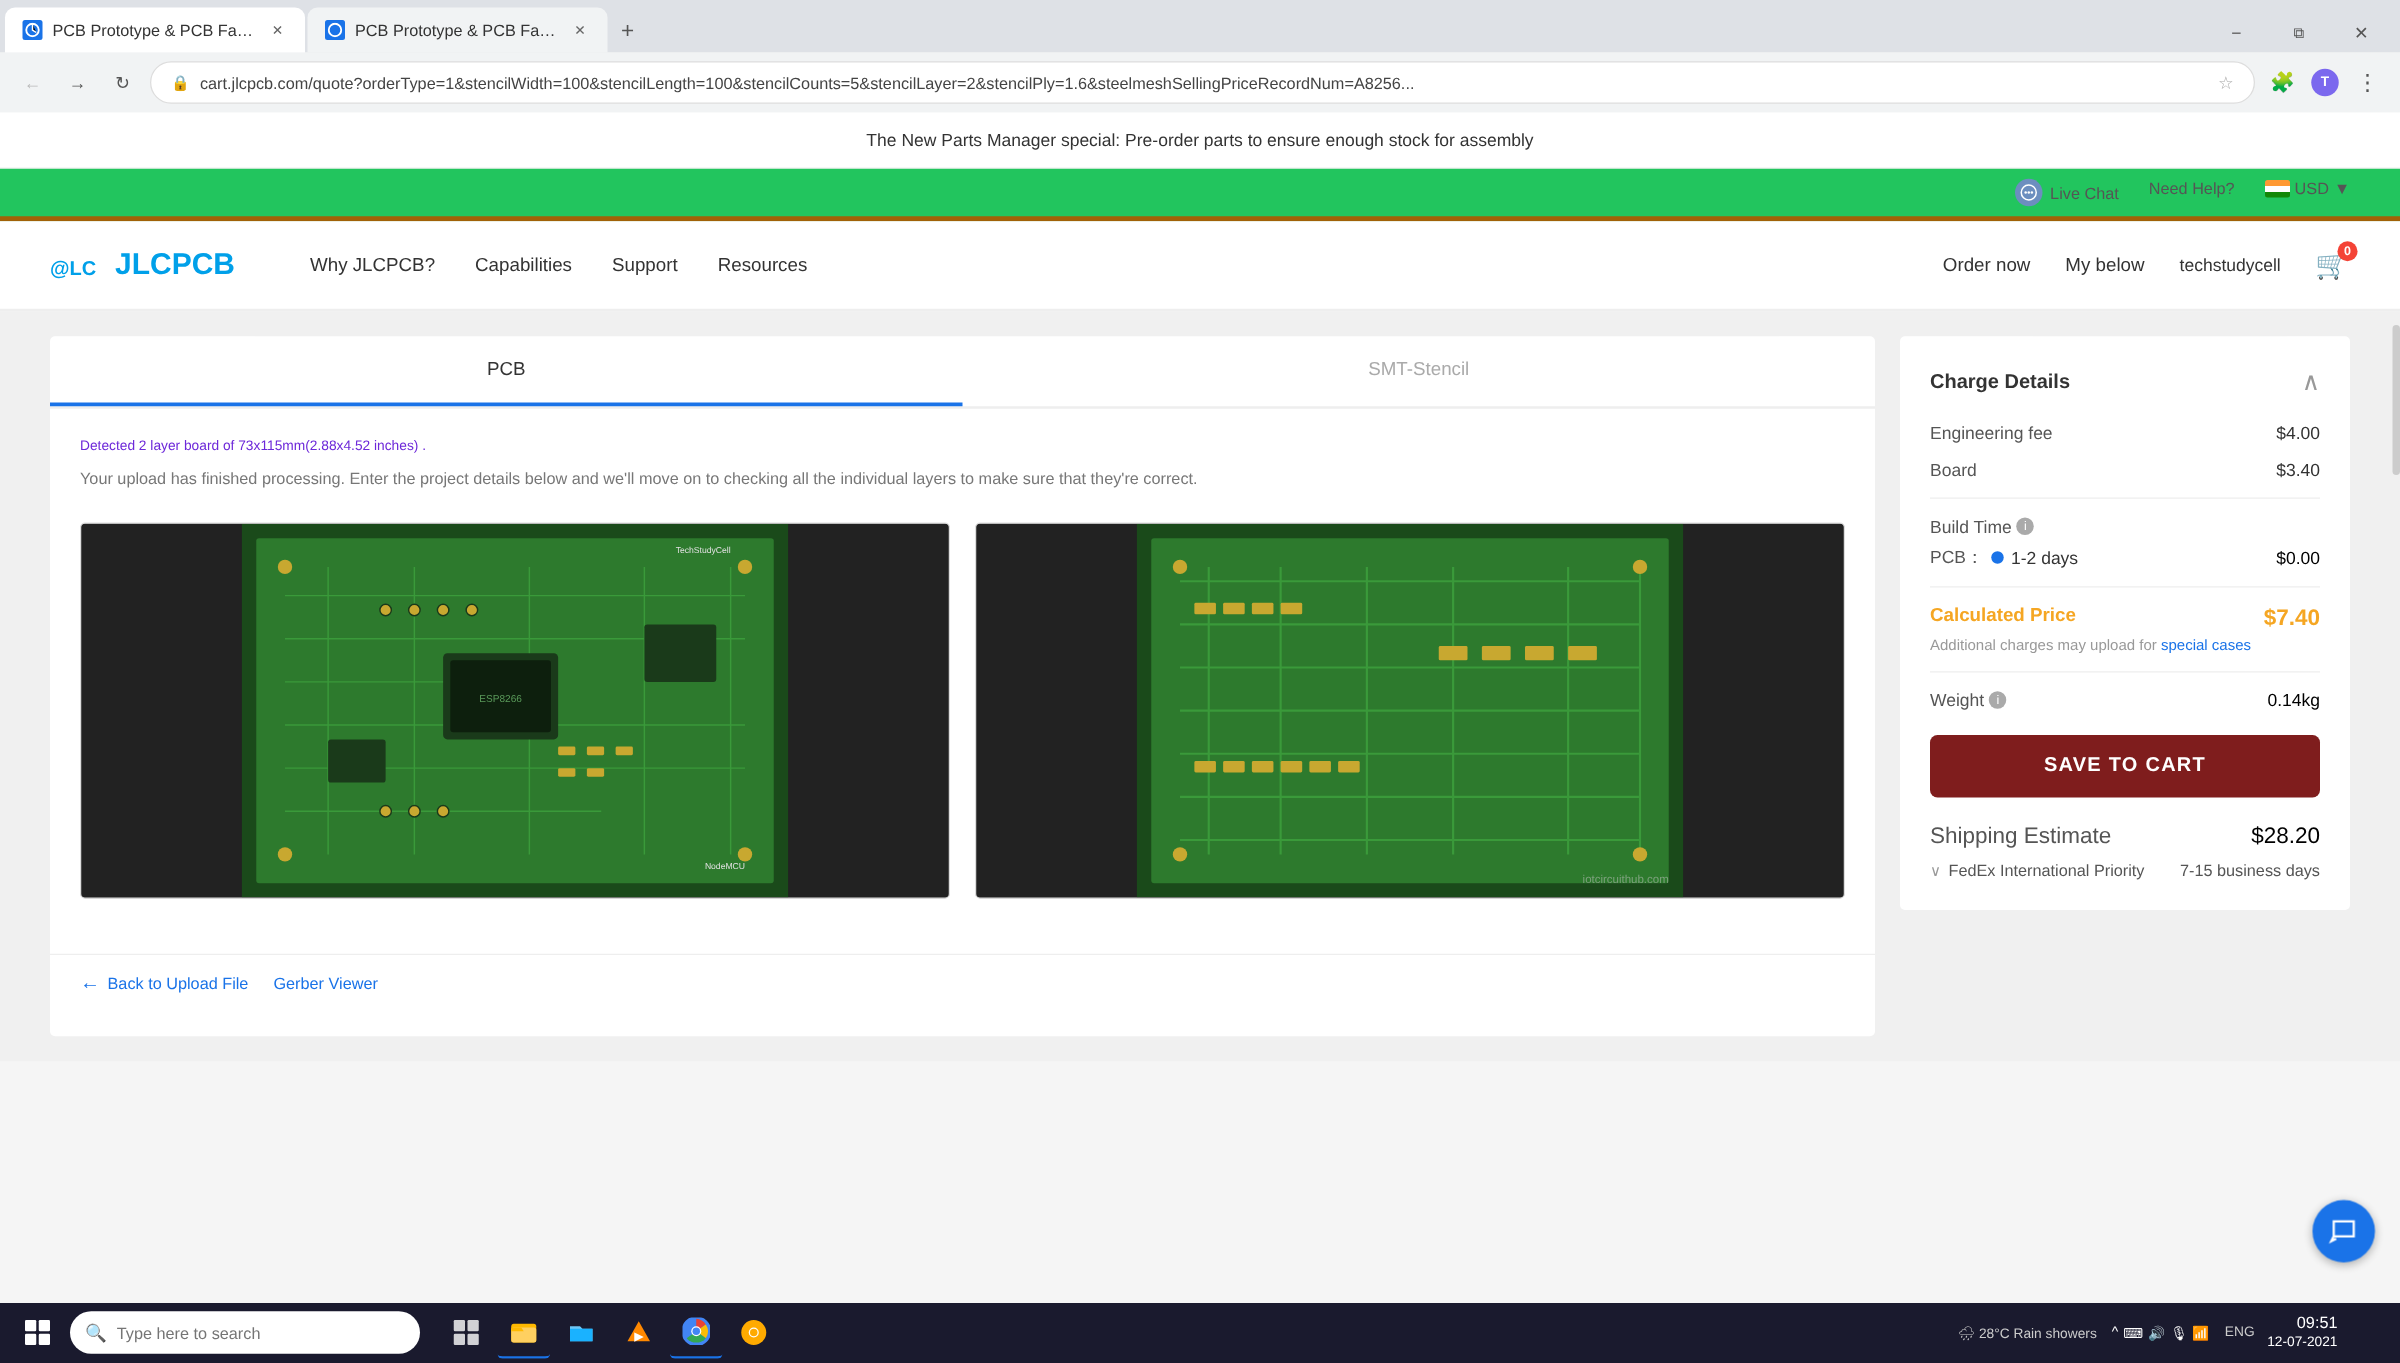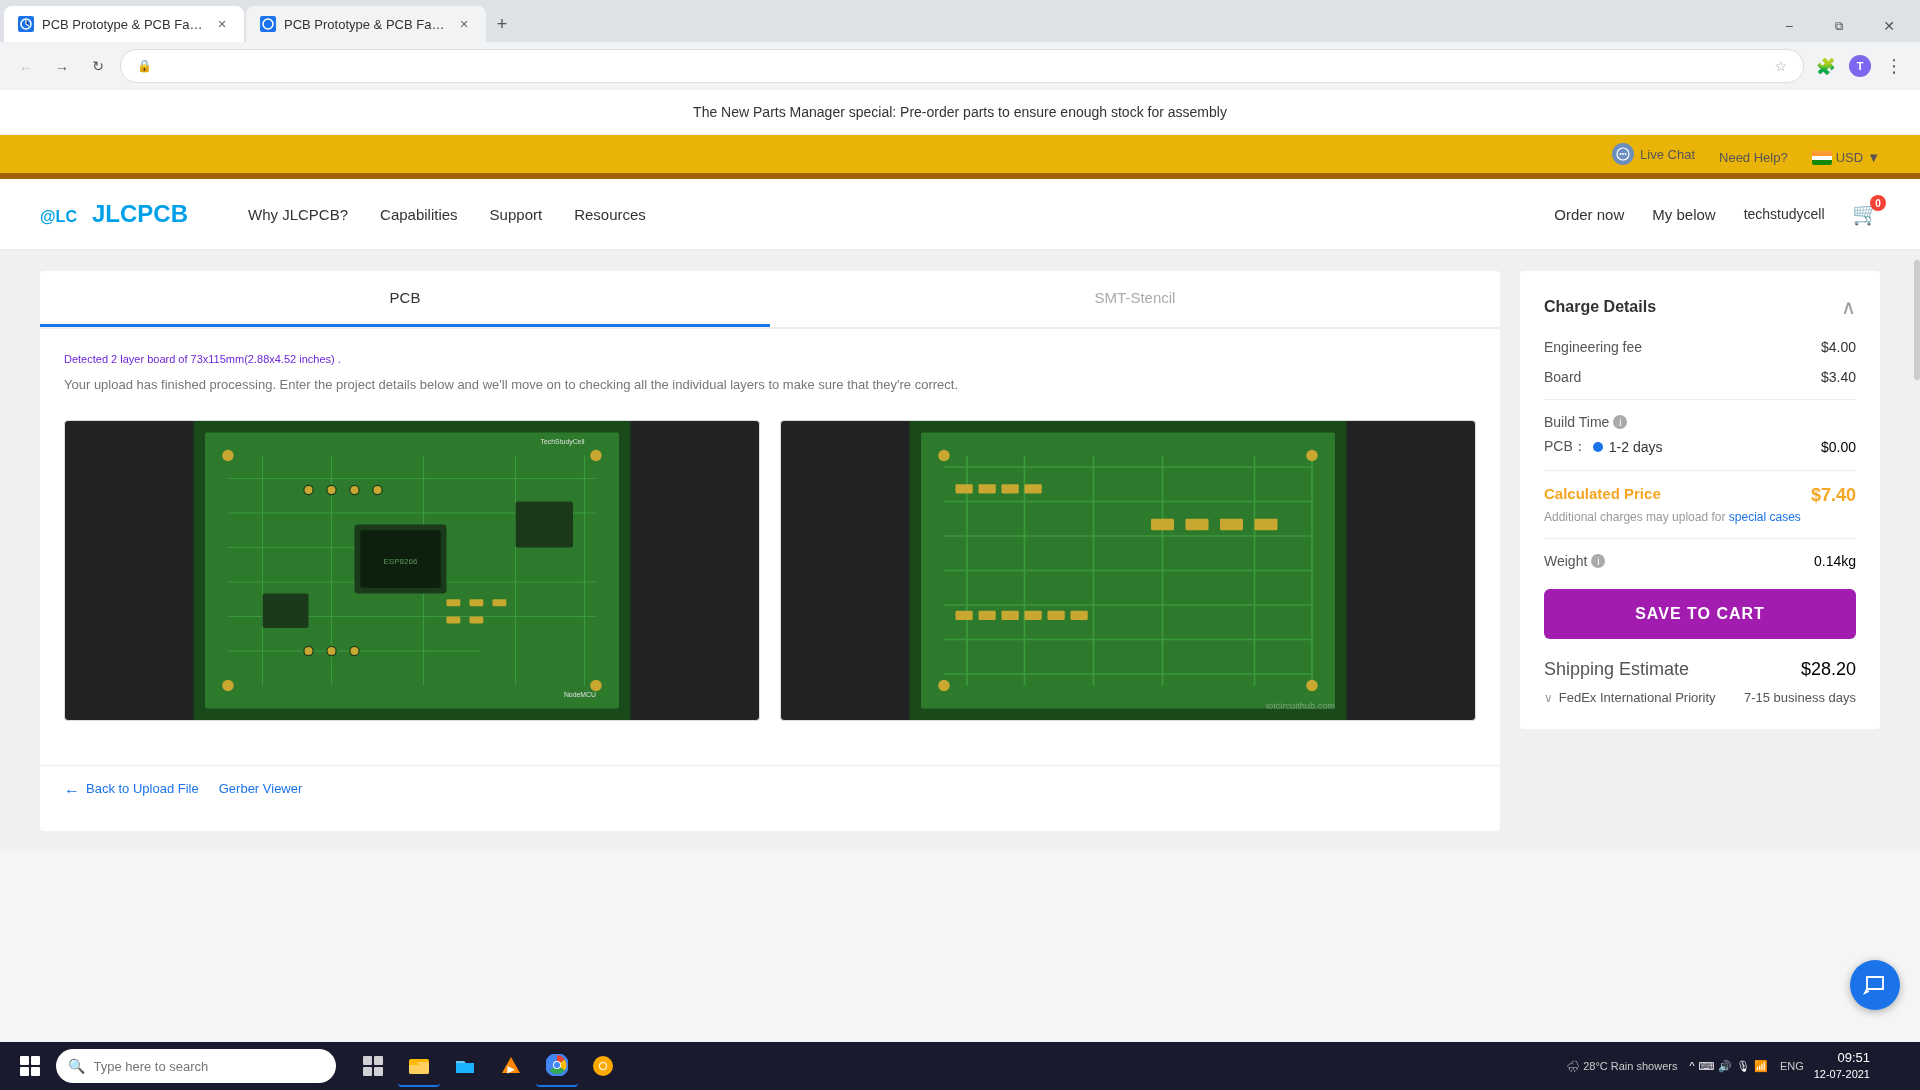--- a/index.html
+++ b/index.html
@@ -17,21 +17,21 @@
     .nav-btn.disabled { color: #bbb; cursor: default; }
     .address-bar { flex: 1; background: #fff; border-radius: 20px; padding: 6px 16px; font-size: 13px; color: #333; display: flex; align-items: center; gap: 8px; border: 1px solid #ddd; height: 34px; }
     .address-bar .url-text { flex: 1; overflow: hidden; text-overflow: ellipsis; white-space: nowrap; color: #444; }
     .toolbar-icons { display: flex; align-items: center; gap: 6px; }
     .toolbar-icon { width: 28px; height: 28px; border-radius: 50%; display: flex; align-items: center; justify-content: center; font-size: 14px; color: #555; cursor: pointer; }
 
     
     .announcement-bar { background: #fff; text-align: center; padding: 14px; font-size: 14px; color: #333; border-bottom: 1px solid #eee; }
 
     
-    .top-nav-bar { background: #eab308; display: flex; justify-content: flex-end; align-items: flex-end; padding: 8px 40px; gap: 24px; border-bottom: 6px solid #a16207; font-size: 13px; color: #555; }
+    .top-nav-bar { background: #22c55e; display: flex; justify-content: flex-end; align-items: flex-start; padding: 8px 40px; gap: 24px; border-bottom: 4px solid #a16207; font-size: 13px; color: #555; }
     .live-chat-btn { display: flex; align-items: center; gap: 6px; cursor: pointer; color: #555; }
     .live-chat-icon { width: 22px; height: 22px; background: #6c8ebf; border-radius: 50%; display: flex; align-items: center; justify-content: center; color: #fff; font-size: 11px; }
     .need-help { cursor: pointer; color: #555; }
     .currency-selector { display: flex; align-items: center; gap: 4px; cursor: pointer; }
     .flag-icon { width: 20px; height: 14px; background: linear-gradient(#ff9933 33%, #fff 33%, #fff 66%, #138808 66%); border-radius: 2px; }
 
     
     .main-header { background: #fff; display: flex; align-items: center; padding: 10px 40px; gap: 40px; border-bottom: 2px solid #eee; height: 72px; }
     .logo { display: flex; align-items: center; gap: 6px; text-decoration: none; }
     .main-nav { display: flex; gap: 32px; flex: 1; margin-left: 20px; }
@@ -92,21 +92,21 @@
     .calculated-price-section { margin: 14px 0; }
     .calc-label { font-size: 15px; font-weight: 600; color: #f5a623; margin-bottom: 4px; }
     .calc-value { font-size: 18px; font-weight: bold; color: #f5a623; text-align: right; display: block; }
     .calc-row { display: flex; justify-content: space-between; align-items: center; }
     .special-note { font-size: 12px; color: #999; margin-top: 4px; }
     .special-note a { color: #1a73e8; }
 
     .weight-row { display: flex; justify-content: space-between; align-items: center; font-size: 14px; margin-bottom: 20px; }
     .weight-label { color: #555; display: flex; align-items: center; gap: 4px; }
 
-    .save-to-cart-btn { width: 100%; padding: 16px; background: #a21caf; color: #fff; border: none; border-radius: 6px; font-size: 16px; font-weight: 700; letter-spacing: 1px; cursor: pointer; margin-bottom: 20px; }
+    .save-to-cart-btn { width: 100%; padding: 16px; background: #7f1d1d; color: #fff; border: none; border-radius: 6px; font-size: 16px; font-weight: 700; letter-spacing: 1px; cursor: pointer; margin-bottom: 20px; }
 
     .shipping-row { display: flex; justify-content: space-between; align-items: center; font-size: 18px; margin-bottom: 10px; }
     .shipping-label { color: #555; }
     .fedex-row { display: flex; justify-content: space-between; align-items: center; font-size: 13px; color: #555; }
     .fedex-expand { display: flex; align-items: center; gap: 6px; }
     .chevron-down { font-size: 12px; color: #999; }
 
     
     .chat-float { position: fixed; bottom: 80px; right: 20px; width: 50px; height: 50px; background: #1a73e8; border-radius: 50%; display: flex; align-items: center; justify-content: center; color: #fff; font-size: 22px; cursor: pointer; box-shadow: 0 2px 8px rgba(0,0,0,0.3); z-index: 100; }
 
@@ -159,20 +159,21 @@
       <div style="width:46px;height:32px;display:flex;align-items:center;justify-content:center;cursor:pointer;font-size:12px;color:#555;">⧉</div>
       <div style="width:46px;height:32px;display:flex;align-items:center;justify-content:center;cursor:pointer;font-size:14px;color:#555;">✕</div>
     </div>
   </div>
   <div class="browser-toolbar">
     <button class="nav-btn disabled">←</button>
     <button class="nav-btn">→</button>
     <button class="nav-btn">↻</button>
     <div class="address-bar">
       <span style="color:#aaa;font-size:12px;">🔒</span>
+      <span class="url-text">cart.jlcpcb.com/quote?orderType=1&amp;stencilWidth=100&amp;stencilLength=100&amp;stencilCounts=5&amp;stencilLayer=2&amp;stencilPly=1.6&amp;steelmeshSellingPriceRecordNum=A8256...</span>
       <span style="color:#aaa;font-size:14px;margin-left:auto;">☆</span>
     </div>
     <div class="toolbar-icons">
       <div class="toolbar-icon" style="font-size:16px;">🧩</div>
       <div class="toolbar-icon">
         <div style="width:22px;height:22px;border-radius:50%;background:#7b68ee;display:flex;align-items:center;justify-content:center;color:#fff;font-size:11px;font-weight:bold;">T</div>
       </div>
       <div class="toolbar-icon" style="font-size:18px;color:#555;">⋮</div>
     </div>
   </div>

